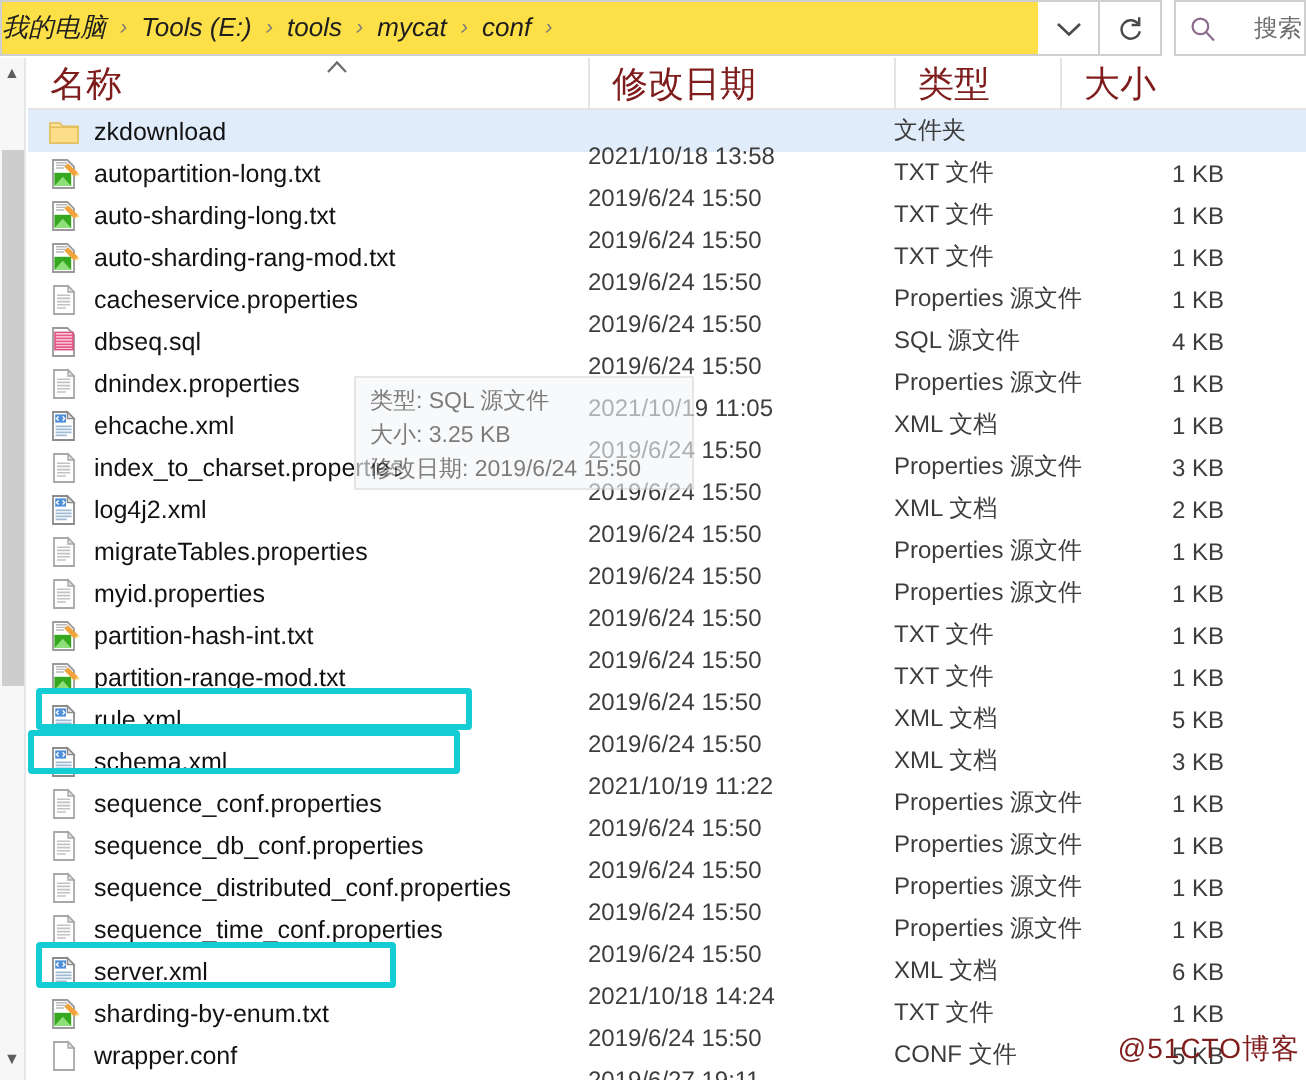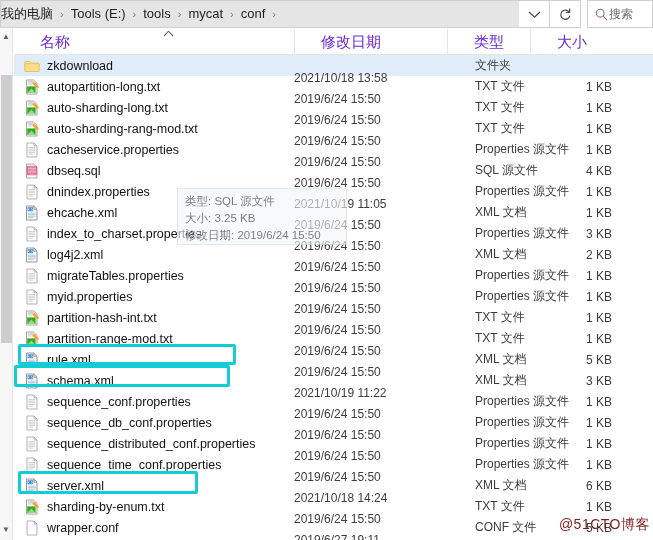--- a/index.html
+++ b/index.html
@@ -21,24 +21,25 @@
     display: flex;
     align-items: stretch;
     background: #ffffff;
   }
   .crumbbox {
     flex: 1 1 auto;
     display: flex;
     align-items: flex-start;
     border: 1px solid #cfcfcf;
     border-right: none;
-    background: #e5e5e5;
+    background: #fde047;
     padding-left: 2px;
     height: 28px;
     overflow: hidden;
+    font-style: italic;
   }
   .crumb {
     font-size: 13px;
     color: #1e1e1e;
     padding: 0 5px;
     white-space: nowrap;
     line-height: 26px;
     cursor: default;
   }
   .crumb:first-child { padding-left: 0; margin-left: -2px; }
@@ -63,44 +64,44 @@
     background: #ffffff;
     display: flex; align-items: center; justify-content: center;
   }
   .searchbox {
     width: 66px; height: 28px;
     margin-left: 6px;
     border: 1px solid #cfcfcf;
     background: #ffffff;
     display: flex; align-items: center;
     padding-left: 7px;
-    gap: 1px;
+    gap: 19px;
     overflow: hidden;
   }
   .search-ph {
     font-size: 12px; color: #6e6e6e;
     white-space: nowrap;
   }
   svg { display: block; }
 
   
   .colheader {
     position: absolute;
     left: 14px; top: 29px;
     width: 639px; height: 26px;
     background: #ffffff;
     border-bottom: 1px solid #e4e4e4;
   }
   .colcell {
     position: absolute;
     top: 0; height: 26px;
     display: flex; align-items: center;
-    padding-left: 26px;
-    font-size: 15px;
-    color: #6d28d9;
+    padding-left: 11px;
+    font-size: 18px;
+    color: #7f1d1d;
     border-left: 1px solid #e4e4e4;
     white-space: nowrap;
   }
   .colcell.first { border-left: none; }
   .sortcaret {
     position: absolute;
     left: 149px; top: 1px;
     font-size: 9px; color: #5a5a5a;
     line-height: 8px;
   }
@@ -130,21 +131,21 @@
     padding-left: 10px;
   }
   .cell-date {
     position: absolute; left: 280px; top: 12px;
     height: 21px; display: flex; align-items: center;
     color: #3d3d3d; font-size: 12px;
   }
   .cell-type {
     position: absolute; left: 433px; top: 0;
     height: 21px; display: flex; align-items: center;
-    color: #3d3d3d; font-size: 12px; margin-left: 28px;
+    color: #3d3d3d; font-size: 12px;
   }
   .cell-size {
     position: absolute; left: 516px; top: 0;
     width: 82px; height: 21px;
     display: flex; align-items: center; justify-content: flex-end;
     color: #3d3d3d; font-size: 12px;
   }
   .fname { font-size: 12.5px; color: #121212; }
 
   

